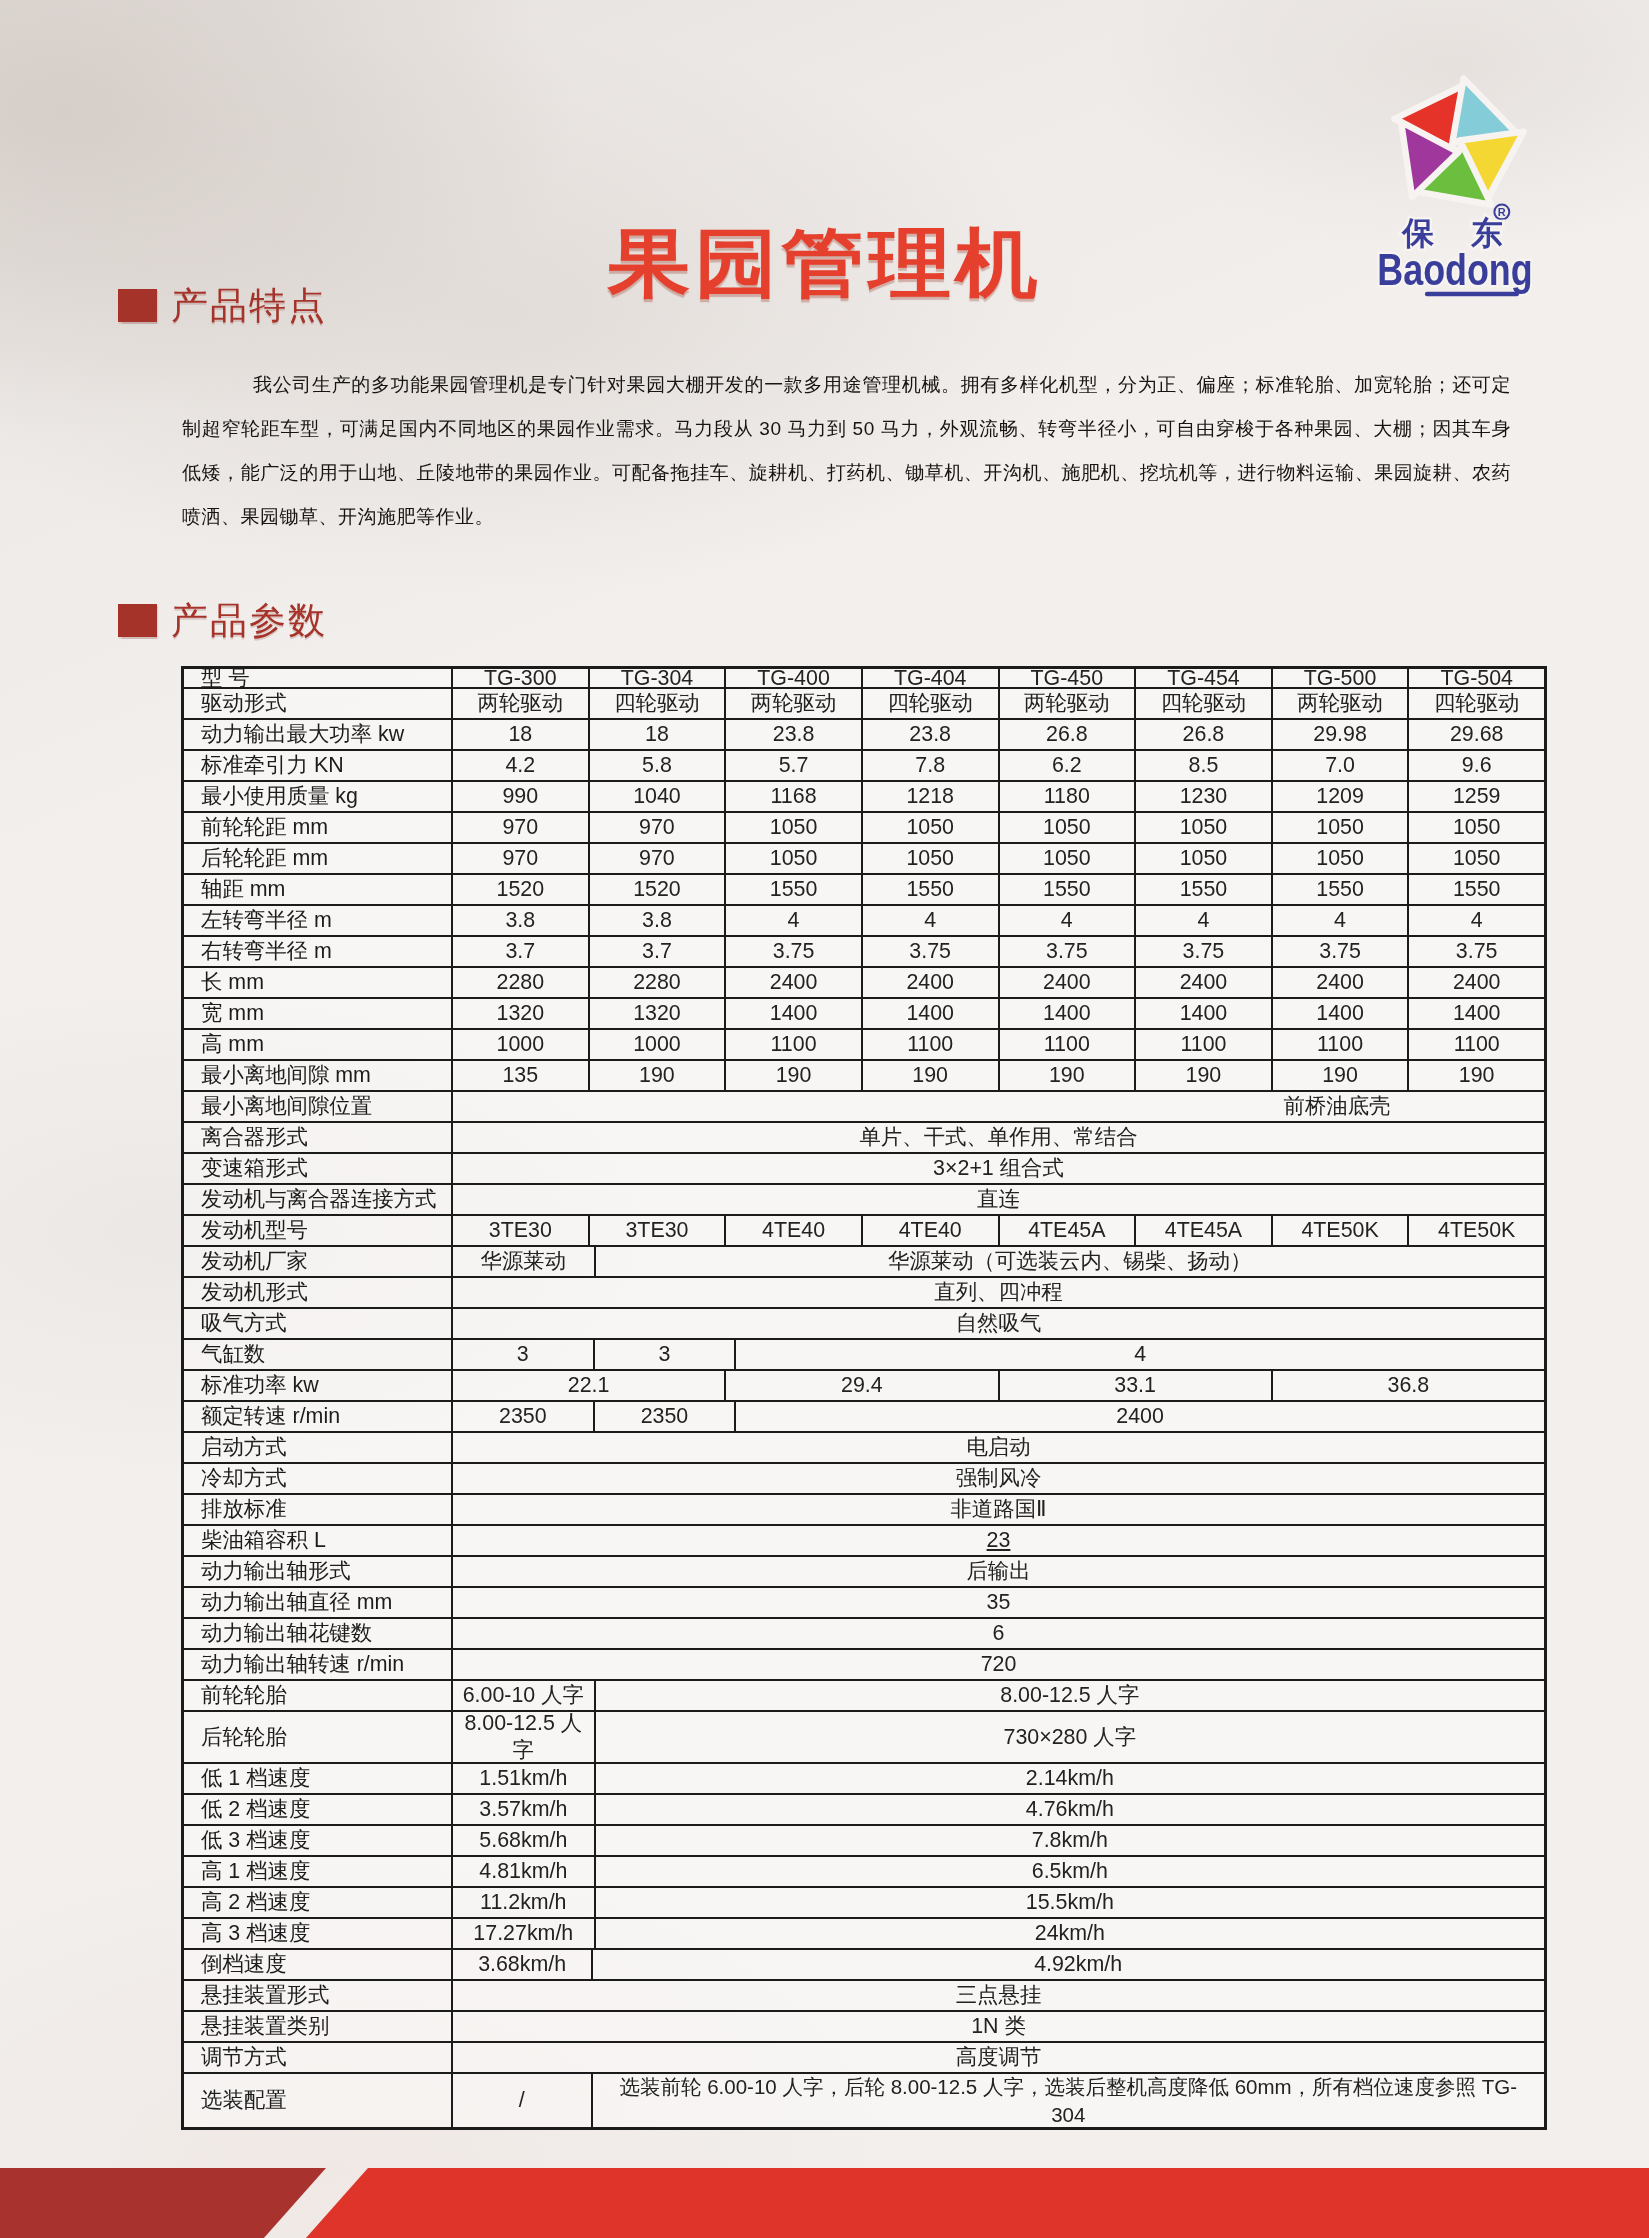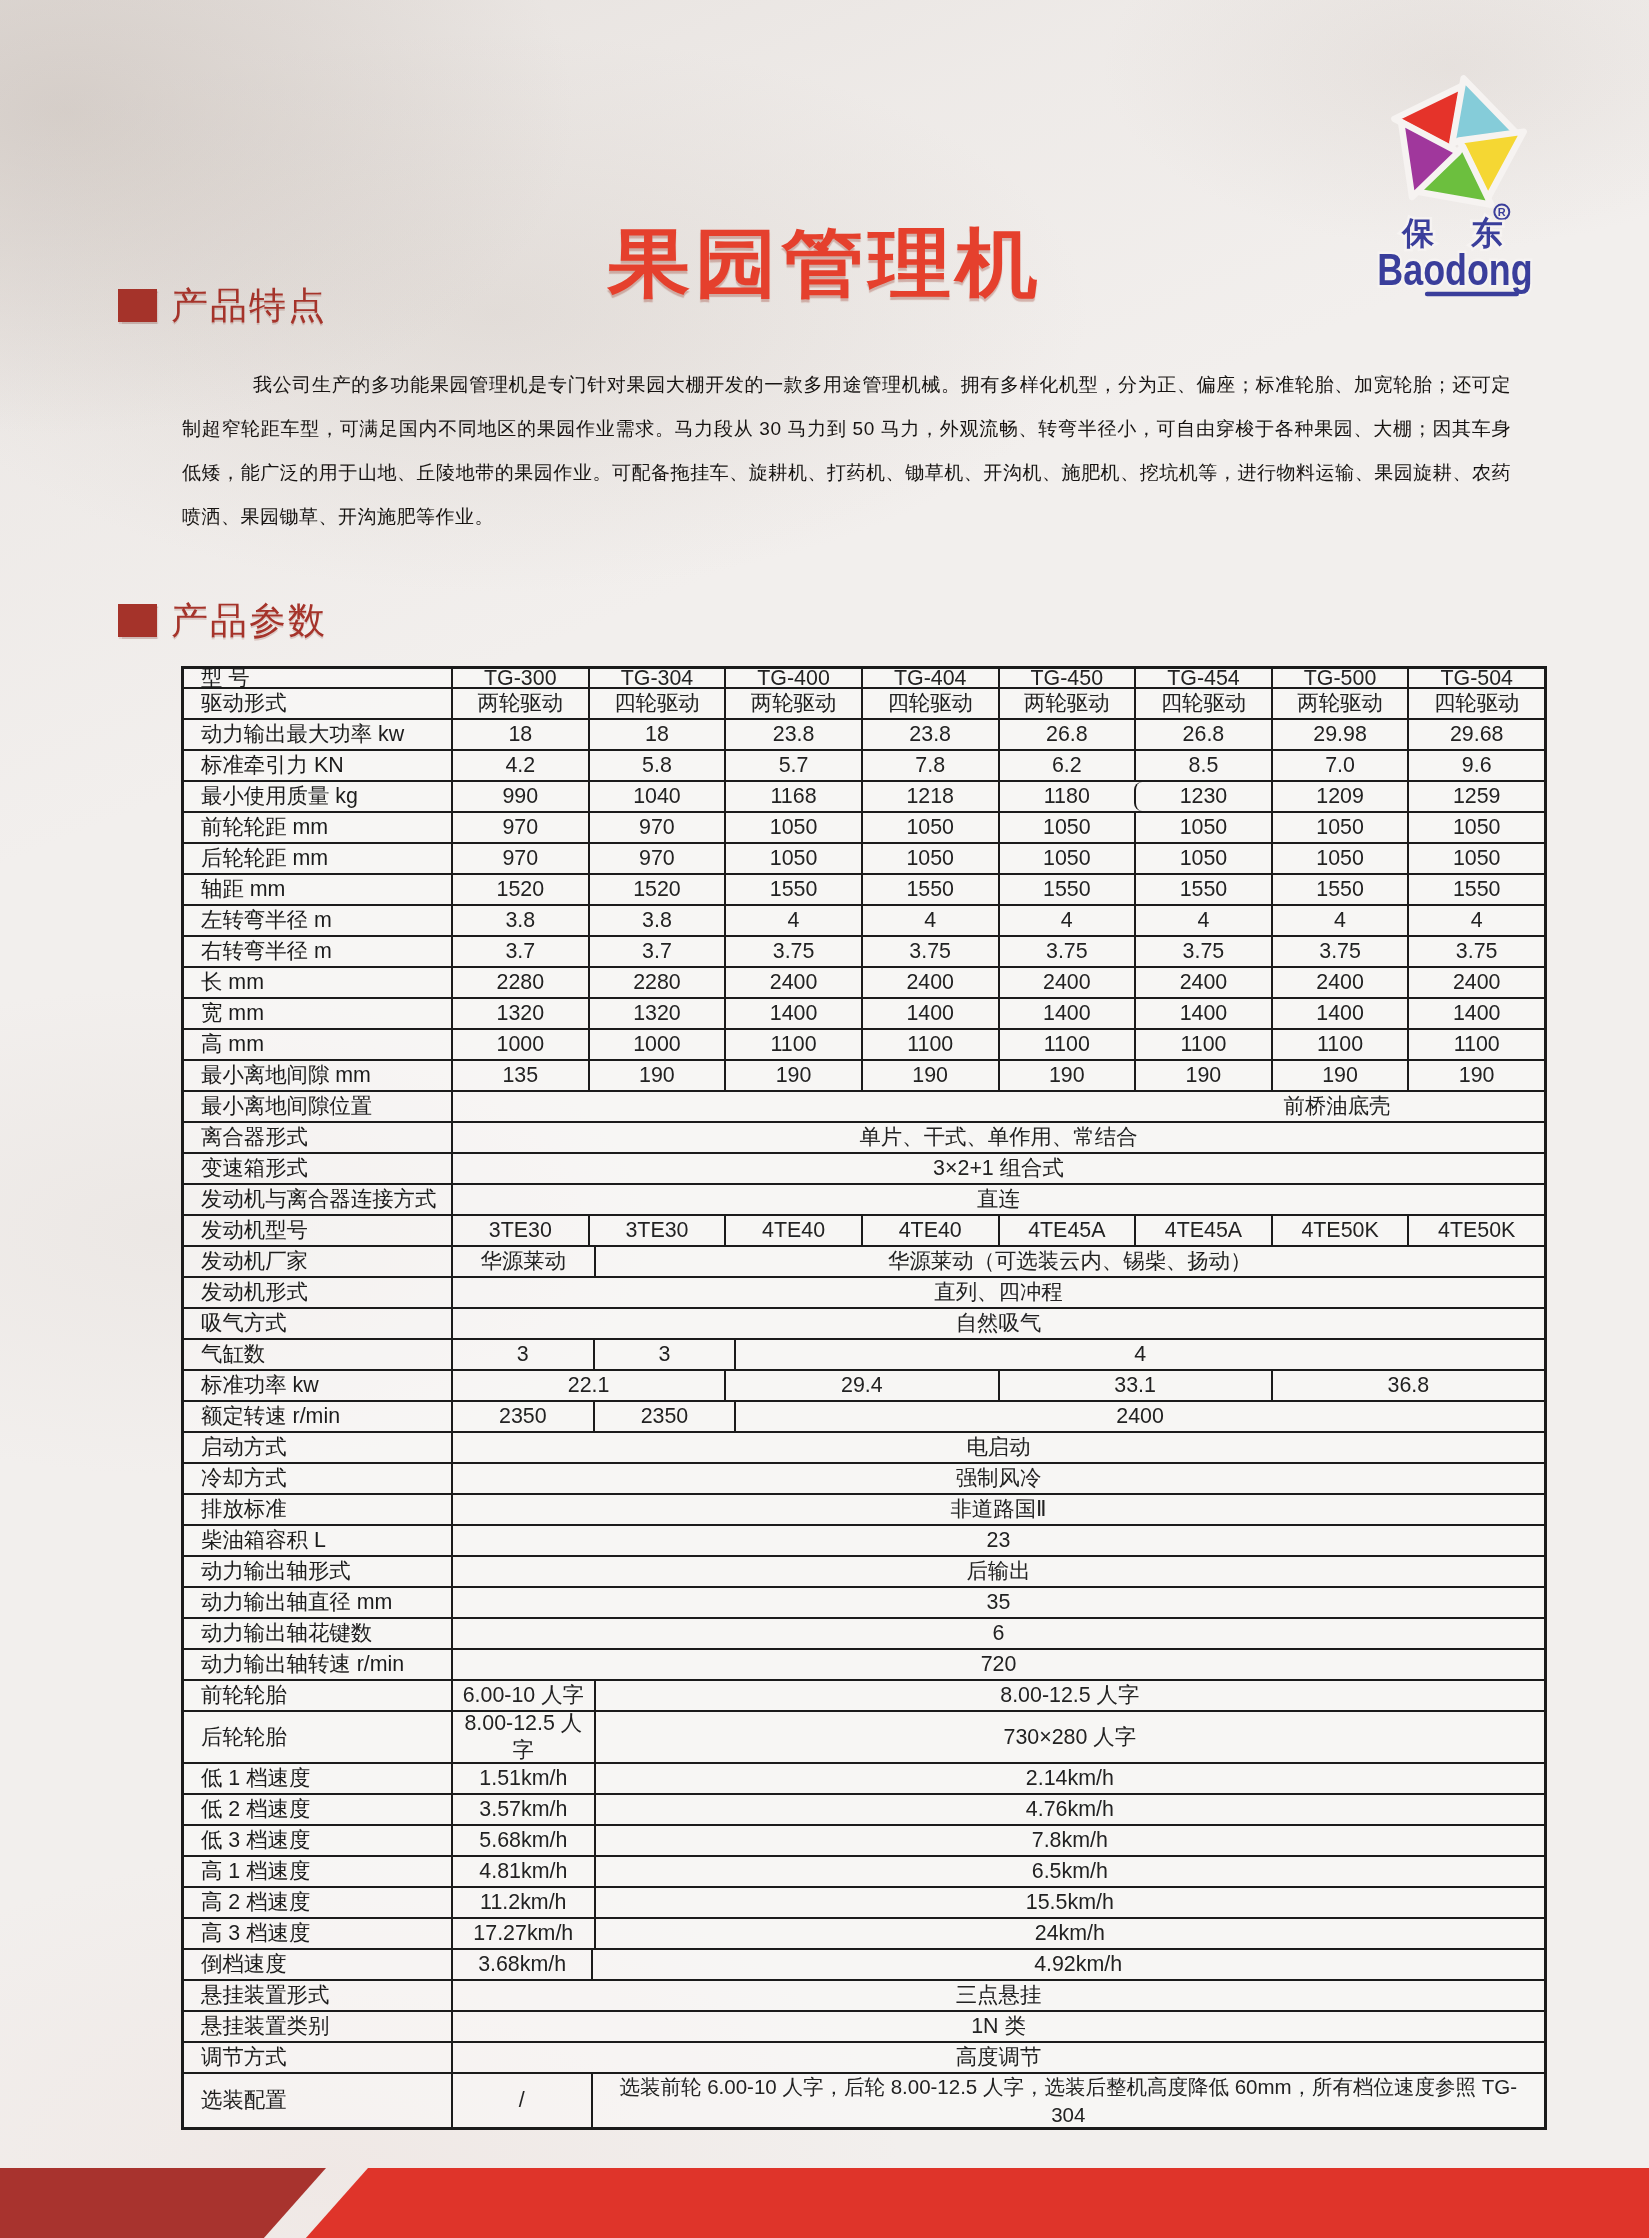--- a/index.html
+++ b/index.html
@@ -160,21 +160,21 @@
       <div class="td val" style="flex-grow: 1;">7.0</div>
       <div class="td val" style="flex-grow: 1;">9.6</div>
     </div>
     <div class="tr">
       <div class="td label">最小使用质量 kg</div>
       <div class="td val" style="flex-grow: 1;">990</div>
       <div class="td val" style="flex-grow: 1;">1040</div>
       <div class="td val" style="flex-grow: 1;">1168</div>
       <div class="td val" style="flex-grow: 1;">1218</div>
       <div class="td val" style="flex-grow: 1;">1180</div>
-      <div class="td val" style="flex-grow: 1; border-radius: 8px;">1230</div>
+      <div class="td val" style="flex-grow: 1;">1230</div>
       <div class="td val" style="flex-grow: 1;">1209</div>
       <div class="td val" style="flex-grow: 1;">1259</div>
     </div>
     <div class="tr">
       <div class="td label">前轮轮距 mm</div>
       <div class="td val" style="flex-grow: 1;">970</div>
       <div class="td val" style="flex-grow: 1;">970</div>
       <div class="td val" style="flex-grow: 1;">1050</div>
       <div class="td val" style="flex-grow: 1;">1050</div>
       <div class="td val" style="flex-grow: 1;">1050</div>
@@ -336,21 +336,21 @@
     <div class="tr">
       <div class="td label">冷却方式</div>
       <div class="td val" style="flex-grow: 8;">强制风冷</div>
     </div>
     <div class="tr">
       <div class="td label">排放标准</div>
       <div class="td val" style="flex-grow: 8;">非道路国Ⅱ</div>
     </div>
     <div class="tr">
       <div class="td label">柴油箱容积 L</div>
-      <div class="td val" style="flex-grow: 8;">23</div>
+      <div class="td val" style="flex-grow: 8; text-decoration: underline;">23</div>
     </div>
     <div class="tr">
       <div class="td label">动力输出轴形式</div>
       <div class="td val" style="flex-grow: 8;">后输出</div>
     </div>
     <div class="tr">
       <div class="td label">动力输出轴直径 mm</div>
       <div class="td val" style="flex-grow: 8;">35</div>
     </div>
     <div class="tr">

